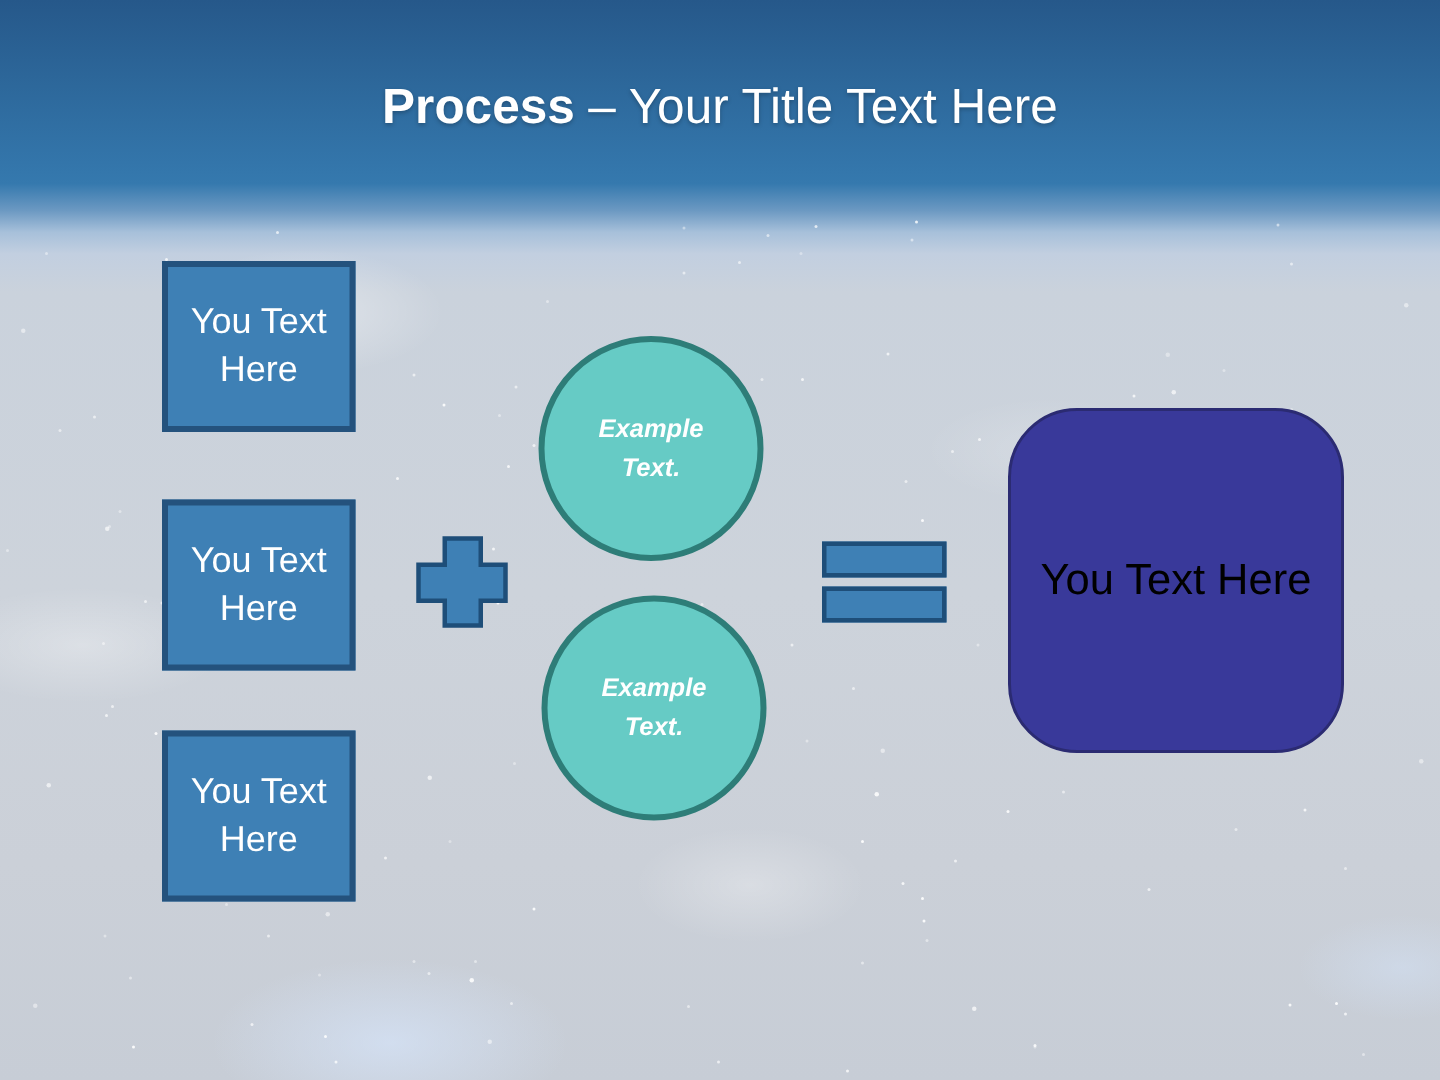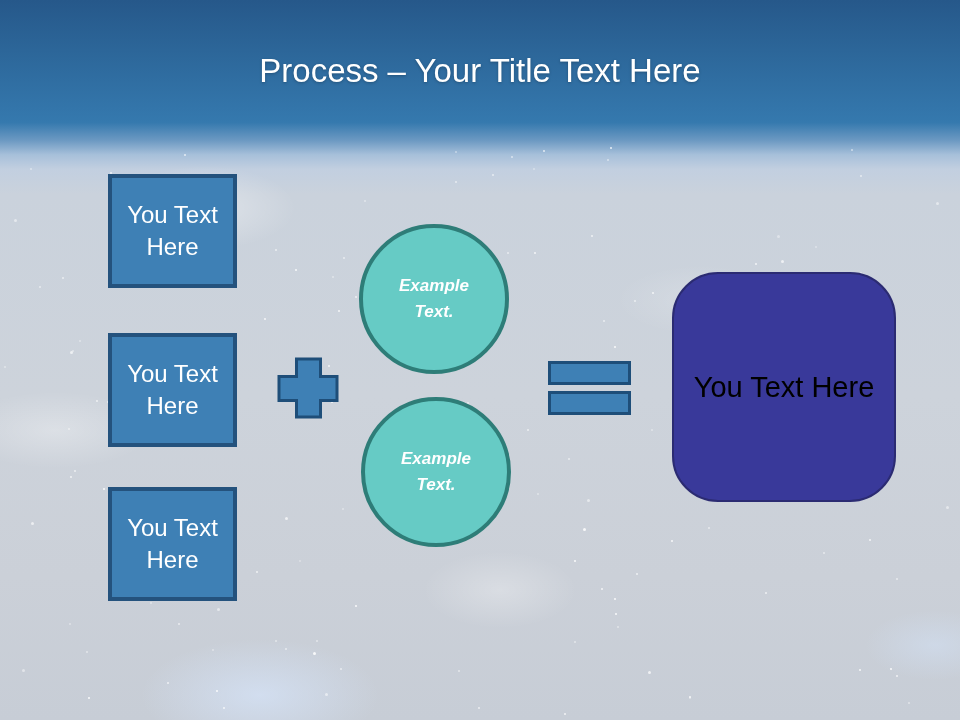--- a/index.html
+++ b/index.html
@@ -22,21 +22,21 @@
       radial-gradient(ellipse 120px 50px at 700px 300px, rgba(255,255,255,0.18), transparent 70%);
   }
   .sparkle-layer { position:absolute; inset:0; z-index:1; pointer-events:none; }
   .sparkle { position:absolute; background:#fff; border-radius:50%; }
 
   .slide-title {
     position:absolute; top:52px; left:0; width:100%; z-index:2;
     text-align:center; color:#fff; font-size:33px;
     text-shadow:0 1px 3px rgba(0,0,0,0.25);
   }
-  .slide-title .t-bold { font-weight:400;margin-top:44px; }
+  .slide-title .t-bold { font-weight:700;margin-top:44px; }
   .slide-title .t-rest { font-weight:400; margin-left:9px; }
 
   .square {
     position:absolute; left:108px; width:129px; height:114px; z-index:2;
     background:#3E80B5; border:4px solid #24527D; box-sizing:border-box;
     display:flex; align-items:center; justify-content:center;
     text-align:center; color:#fff; font-size:24px; line-height:1.32;
     padding:0 8px;
   }
   .sq1 { top:174px; } .sq2 { top:333px; } .sq3 { top:487px; }

